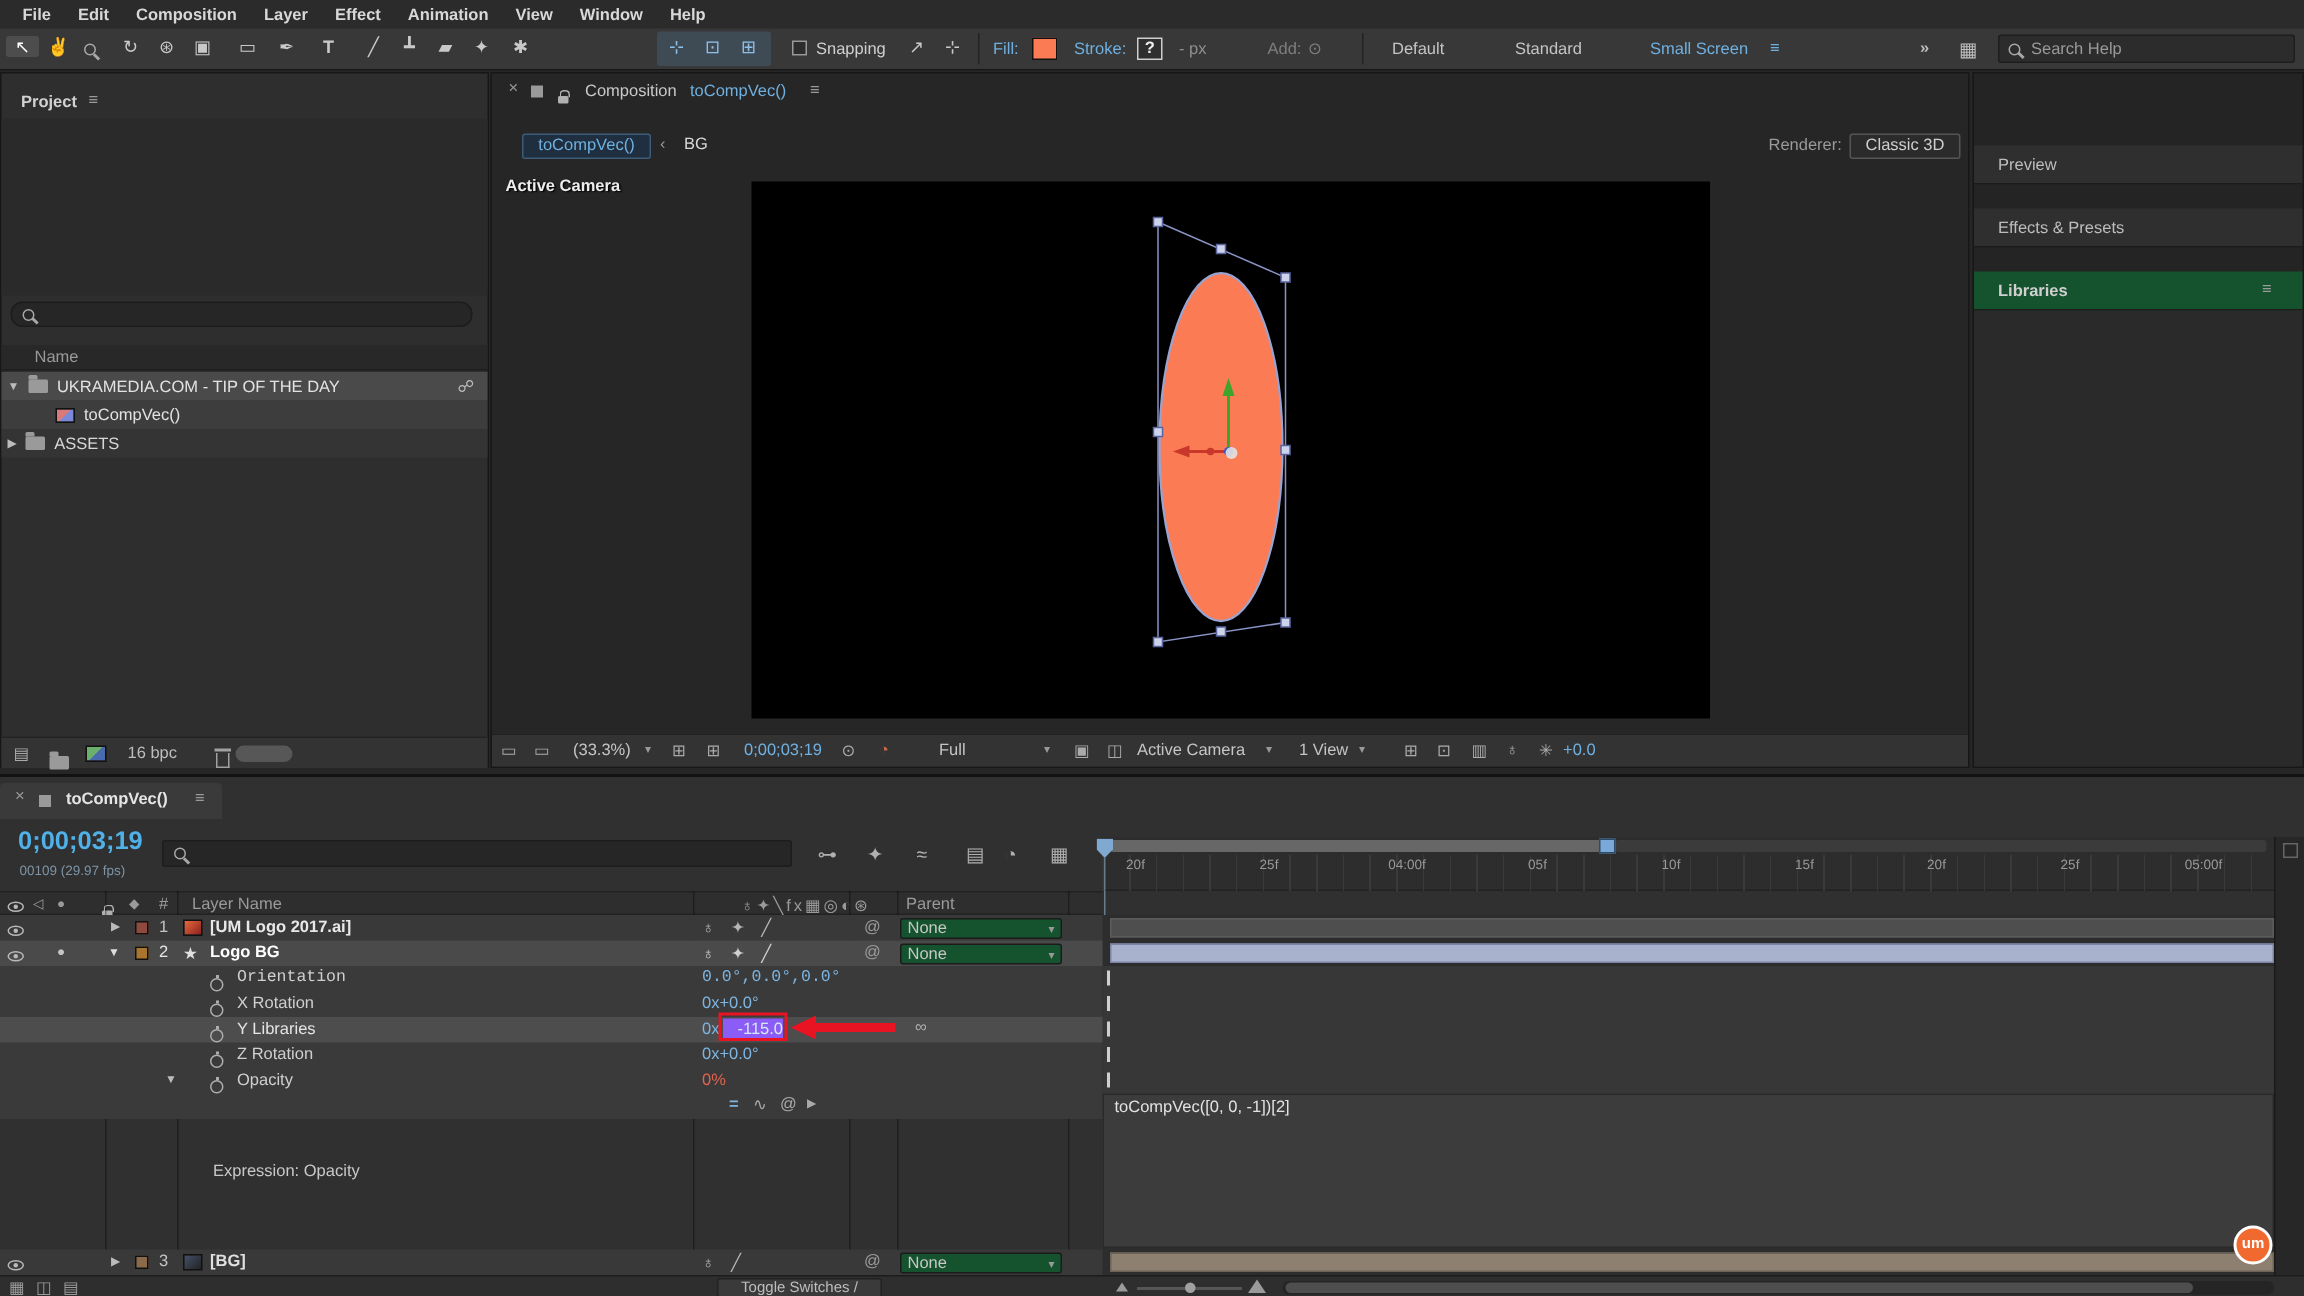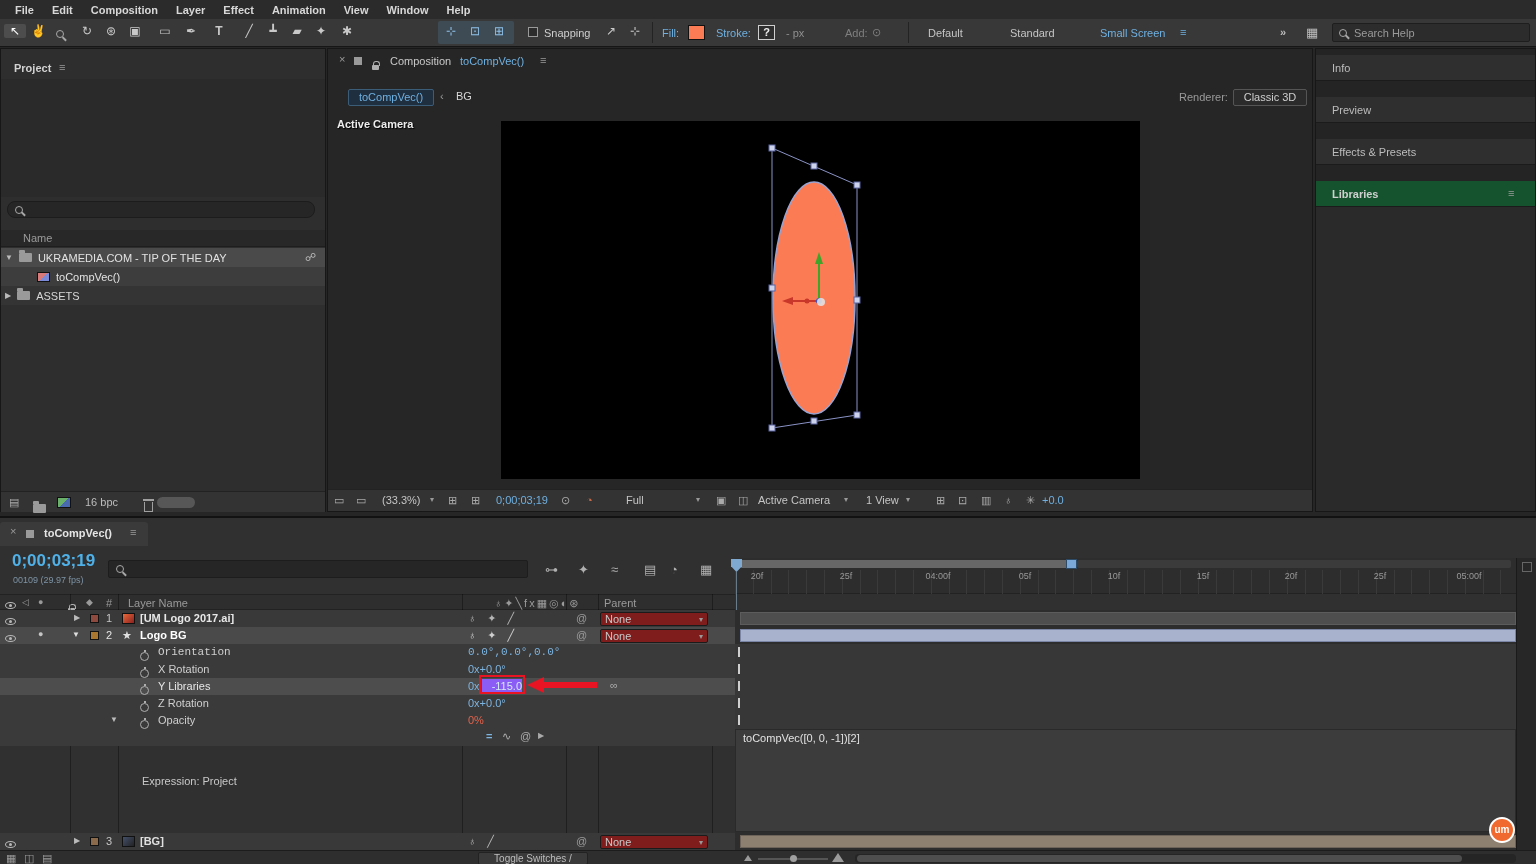--- a/index.html
+++ b/index.html
@@ -5,21 +5,21 @@
   * { box-sizing: border-box; margin:0; padding:0; }
   body { background:#101010; font-family:"Liberation Sans", sans-serif; }
   .screen { position:relative; width:1536px; height:864px; background:#262626; color:#c5c5c5; font-size:11px; overflow:hidden; }
   .abs { position:absolute; }
   .row { display:flex; align-items:center; }
   .blue { color:#6fb0e0; }
   .val { color:#7db4e0; }
   .dim { color:#8f8f8f; }
   .tool { width:22px; text-align:center; color:#c9c9c9; font-size:12px; display:inline-block; }
   .chev { font-size:8px; color:#999; }
-  .dd { background:#7f1d1d; border:1px solid #1b1b1b; border-radius:2px; height:14px; display:flex; align-items:center; justify-content:space-between; padding:0 4px; color:#c8c8c8; }
+  .dd { background:#14532d; border:1px solid #1b1b1b; border-radius:2px; height:14px; display:flex; align-items:center; justify-content:space-between; padding:0 4px; color:#c8c8c8; }
   .sep-v { position:absolute; width:1px; background:rgba(0,0,0,.35); }
   
   .mag { width:8px; height:8px; border:1.5px solid #a8a8a8; border-radius:50%; position:relative; display:inline-block; }
   .mag::after { content:""; position:absolute; width:5px; height:1.5px; background:#a8a8a8; transform:rotate(45deg); right:-4px; bottom:-2px; }
   .eye { width:11px; height:7px; border:1px solid #b8b8b8; border-radius:50%; position:relative; display:inline-block; }
   .eye::after { content:""; position:absolute; left:3px; top:1px; width:3px; height:3px; background:#b8b8b8; border-radius:50%; }
   .watch { width:9px; height:9px; border:1px solid #aeaeae; border-radius:50%; position:relative; display:inline-block; }
   .watch::before { content:""; position:absolute; top:-3px; left:3px; width:2px; height:2px; background:#aeaeae; }
   .folder { width:13px; height:9px; background:#9a9a9a; border-radius:1px; position:relative; display:inline-block; }
   .folder::before { content:""; position:absolute; top:-3px; left:0; width:6px; height:3px; background:#9a9a9a; border-radius:1px 1px 0 0; }
@@ -199,23 +199,20 @@
       <span class="abs" style="left:608px;top:4px;color:#aaa;">⊞</span>
       <span class="abs" style="left:630px;top:4px;color:#aaa;">⊡</span>
       <span class="abs" style="left:653px;top:4px;color:#aaa;">▥</span>
       <span class="abs" style="left:676px;top:4px;color:#aaa;">♁</span>
       <span class="abs" style="left:698px;top:4px;color:#aaa;">✳</span>
       <span class="abs blue" style="left:714px;top:4px;">+0.0</span>
     </div>
   </div>
 
   <div class="abs" style="left:1315px;top:48px;width:221px;height:464px;background:#242424;border:1px solid #171717;">
-    <div class="abs row" style="left:0;top:6px;width:219px;height:26px;background:#2f2f2f;border-bottom:1px solid #1b1b1b;padding-left:16px;">
-      <span style="color:#bdbdbd;">Info</span>
-    </div>
     <div class="abs row" style="left:0;top:90px;width:219px;height:26px;background:#2f2f2f;border-bottom:1px solid #1b1b1b;padding-left:16px;">
       <span style="color:#bdbdbd;">Effects &amp; Presets</span>
     </div>
     <div class="abs row" style="left:0;top:48px;width:219px;height:26px;background:#2f2f2f;border-bottom:1px solid #1b1b1b;padding-left:16px;">
       <span style="color:#bdbdbd;">Preview</span>
     </div>
     <div class="abs row" style="left:0;top:132px;width:219px;height:26px;background:#14532d;border-bottom:1px solid #1b1b1b;padding-left:16px;">
       <span style="color:#d0d0d0;font-weight:bold;">Libraries</span>
       <span class="abs" style="left:192px;top:6px;color:#9a9a9a;">≡</span>
     </div>
@@ -354,21 +351,21 @@
     <div class="abs row" style="left:0;top:211px;width:735px;height:17px;">
       <span class="abs" style="left:486px;top:1px;color:#7db4e0;font-weight:bold;">=</span>
       <span class="abs" style="left:502px;top:1px;color:#aaa;">∿</span>
       <span class="abs" style="left:520px;top:1px;color:#aaa;">@</span>
       <span class="abs" style="left:538px;top:2px;color:#aaa;font-size:8px;">▶</span>
     </div>
 
     <div class="abs" style="left:735px;top:211px;width:781px;height:103px;background:#3c3c3c;border:1px solid #2a2a2a;">
       <span style="position:absolute;left:7px;top:2px;color:#e2e2e2;font-size:11px;">toCompVec([0, 0, -1])[2]</span>
     </div>
-    <span class="abs" style="left:142px;top:257px;color:#c8c8c8;">Expression: Project</span>
+    <span class="abs" style="left:142px;top:257px;color:#c8c8c8;">Expression: Opacity</span>
 
     <span class="ibeam" style="left:738px;top:129px;"></span>
     <span class="ibeam" style="left:738px;top:146px;"></span>
     <span class="ibeam" style="left:738px;top:163px;"></span>
     <span class="ibeam" style="left:738px;top:180px;"></span>
     <span class="ibeam" style="left:738px;top:197px;"></span>
 
     <div class="abs" style="left:0;top:315px;width:735px;height:17px;background:#393939;">
       <span class="abs eye" style="left:5px;top:5px;"></span>
       <span class="abs" style="left:74px;top:3px;font-size:8px;color:#bbb;">▶</span>

